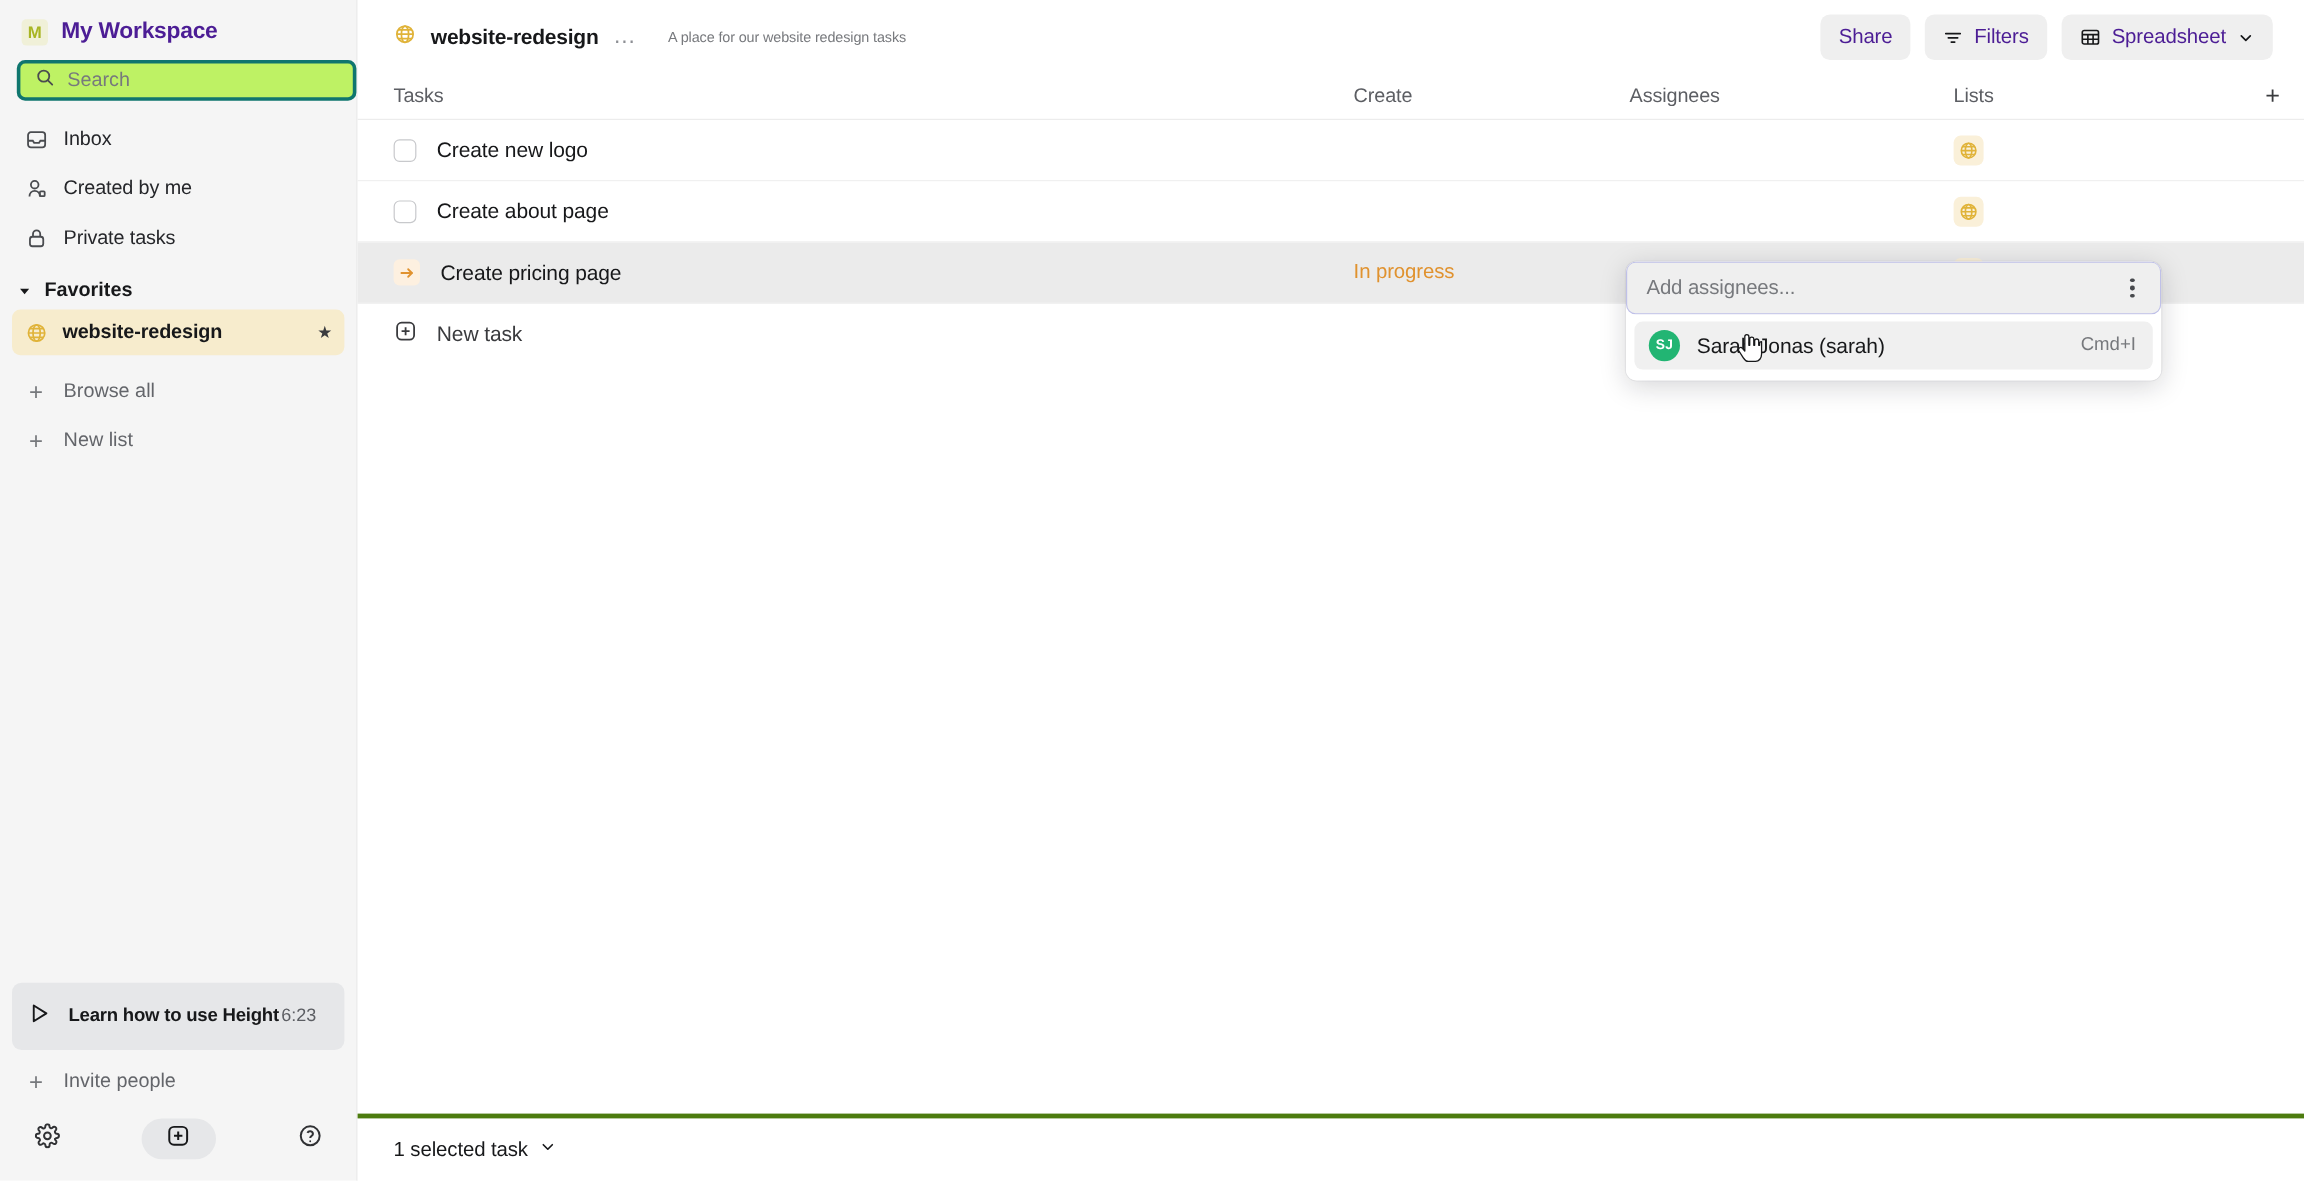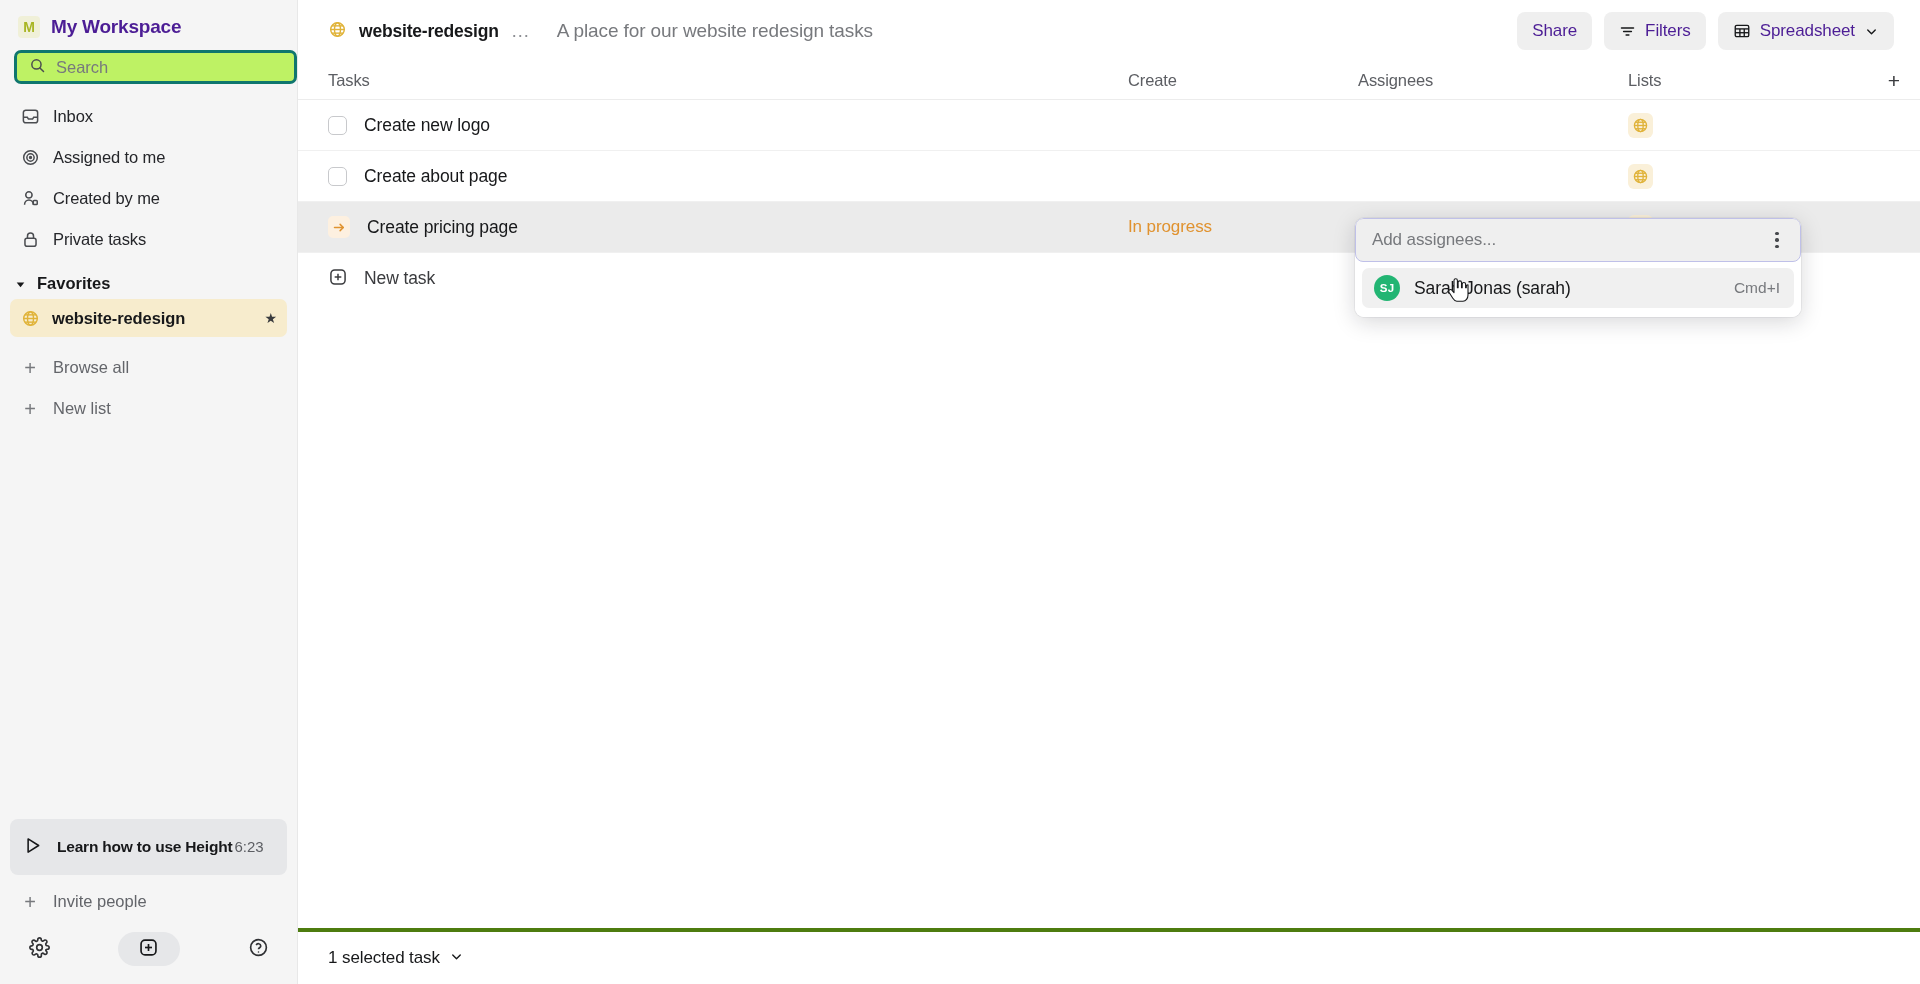--- a/index.html
+++ b/index.html
@@ -99,21 +99,21 @@
   
   .main { flex: 1; display: flex; flex-direction: column; background: #ffffff; min-width: 0; position: relative; }
 
   .topbar {
     height: 62px; display: flex; align-items: center;
     padding: 0 26px 0 30px; gap: 12px; flex: none;
   }
   .crumb { display: flex; align-items: center; gap: 12px; }
   .crumb-name { font-size: 17.5px; font-weight: 700; color: #17181a; letter-spacing: -0.2px; cursor: pointer; }
   .dots { font-size: 19px; color: #8d8f94; letter-spacing: 1px; cursor: pointer; }
-  .crumb-desc { font-size: 19px; color: #77797d; letter-spacing: -0.1px; margin-left: 14px; }
+  .crumb-desc { font-size: 12px; color: #77797d; letter-spacing: -0.1px; margin-left: 14px; }
   .top-spacer { flex: 1; }
   .tbtn {
     height: 38px; border-radius: 8px; background: #efefef;
     display: flex; align-items: center; gap: 9px;
     padding: 0 15px; cursor: pointer;
     font-size: 17px; color: #4c1d95; letter-spacing: -0.1px;
   }
   .tbtn .ico { display: flex; align-items: center; color: #17181a; }
 
   .table-head {
@@ -229,30 +229,20 @@
 
     <nav class="nav">
       <div class="nav-item">
         <span class="nav-ico">
           <svg width="19" height="19" viewBox="0 0 24 24" fill="none" stroke="#4a4c50" stroke-width="1.9">
               <rect x="3" y="4" width="18" height="16" rx="3"></rect>
               <path d="M3 13h5l1.4 2.2h5.2L16 13h5"></path>
             </svg>
         </span>
         <span class="lbl">Inbox</span>
-      </div>
-      <div class="nav-item">
-        <span class="nav-ico">
-          <svg width="19" height="19" viewBox="0 0 24 24" fill="none" stroke="#4a4c50" stroke-width="1.9">
-              <circle cx="12" cy="12" r="8.6"></circle>
-              <circle cx="12" cy="12" r="4.6"></circle>
-              <circle cx="12" cy="12" r="1.2" fill="#4a4c50"></circle>
-            </svg>
-        </span>
-        <span class="lbl">Assigned to me</span>
       </div>
       <div class="nav-item">
         <span class="nav-ico">
           <svg width="19" height="19" viewBox="0 0 24 24" fill="none" stroke="#4a4c50" stroke-width="1.9">
               <circle cx="10" cy="7.5" r="4"></circle>
               <path d="M4.5 20c0-3.6 2.5-6 5.5-6s5.5 2.4 5.5 6"></path>
               <rect x="15.5" y="14.5" width="5" height="5" rx="1"></rect>
             </svg>
         </span>
         <span class="lbl">Created by me</span>

